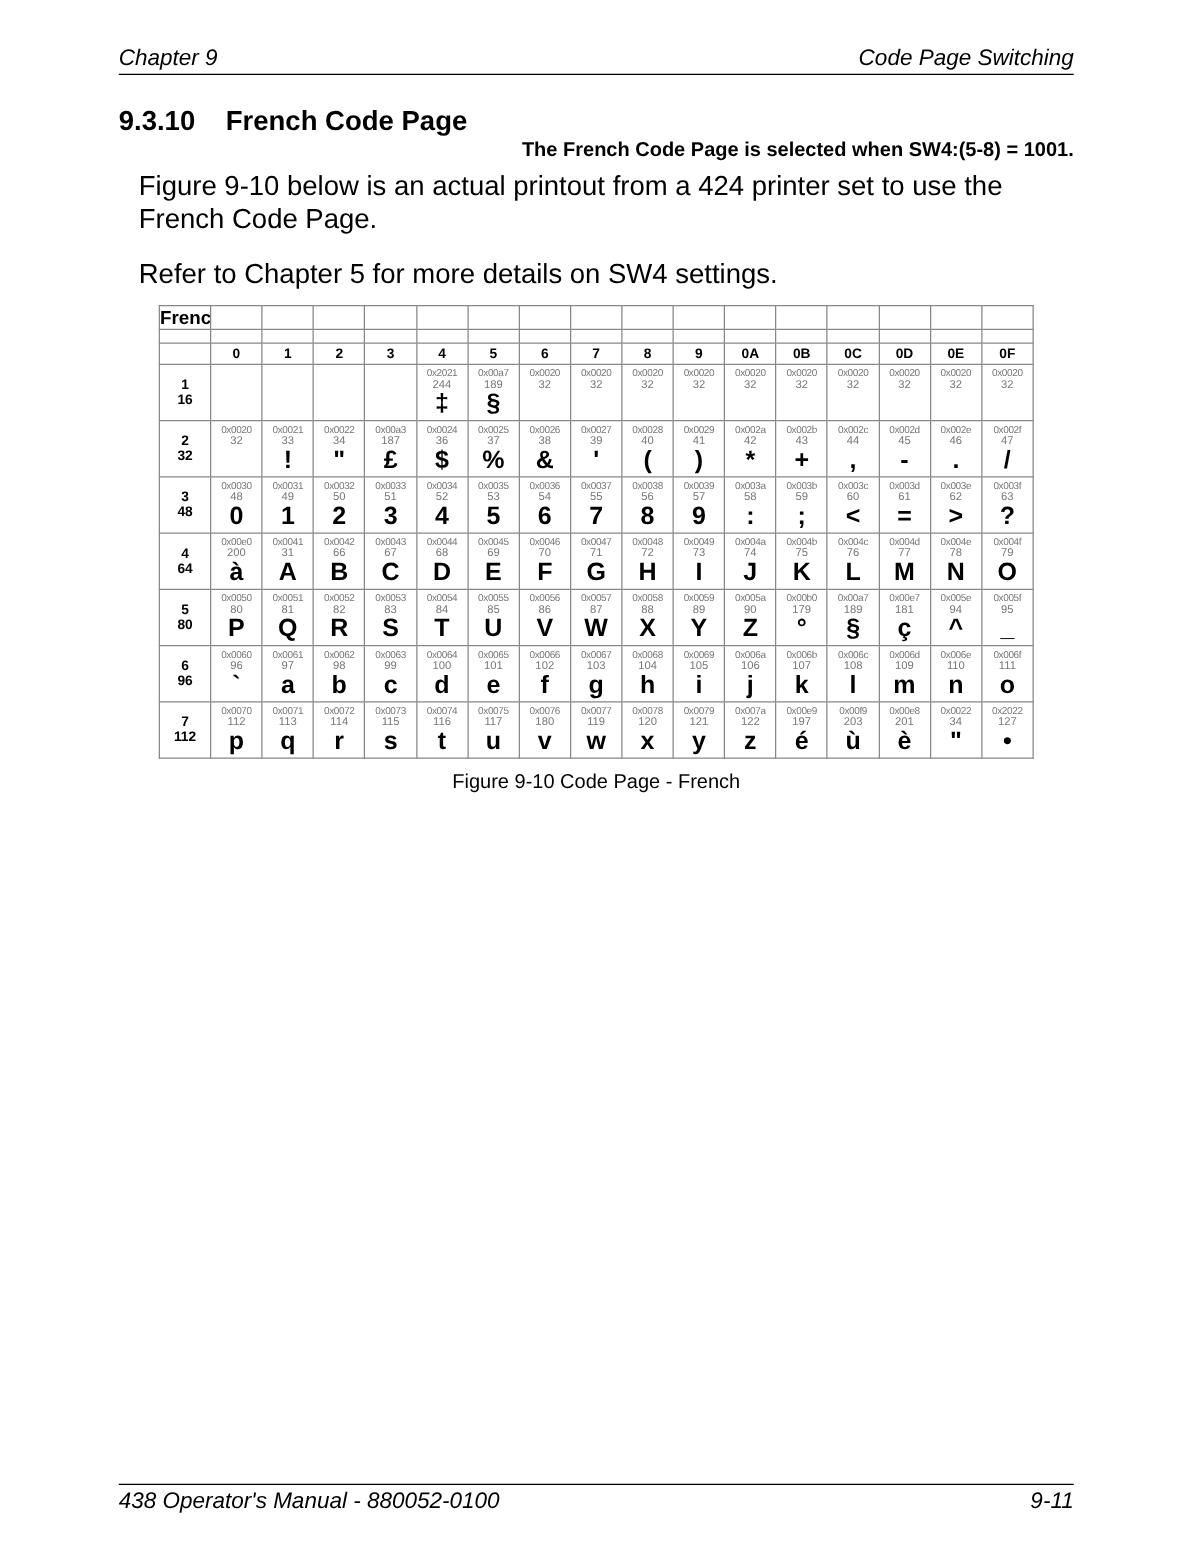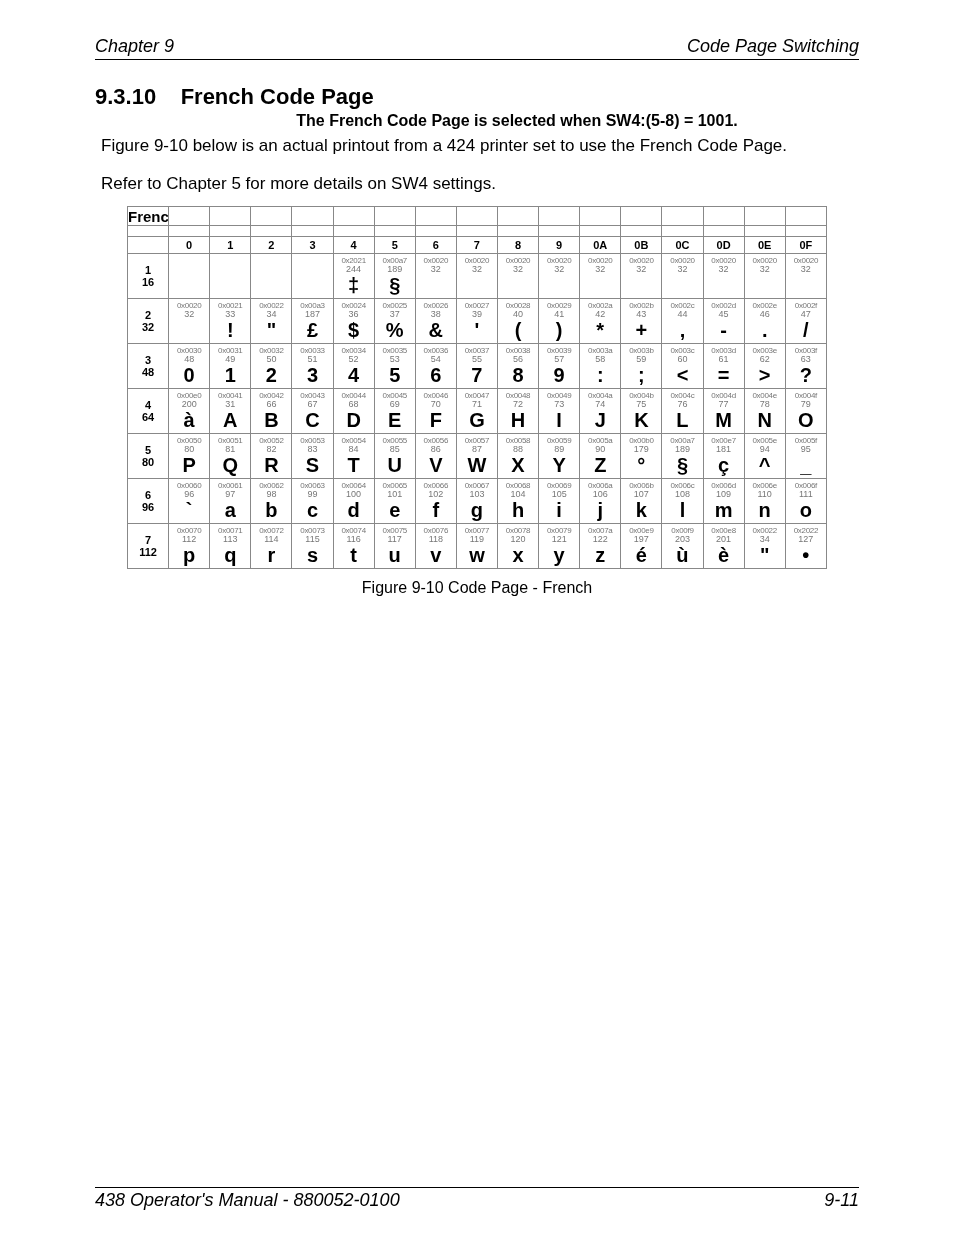--- a/index.html
+++ b/index.html
@@ -26,26 +26,26 @@
     margin-bottom: 24px;
   }
   .sec-title {
     font-weight: bold;
     font-size: 22px;
     margin: 0 0 2px 0;
   }
   .sec-sub {
     font-weight: bold;
     font-size: 16px;
-    text-align: center;
+    text-align: right;
     margin: 0 0 4px 80px;
   }
   .body-text {
-    font-size: 17px;
-    margin: 2px 6px;
+    font-size: 22px;
+    margin: 2px 16px;
   }
   .figure-wrap {
     margin: 10px auto 0 auto;
     width: 700px;
   }
   table.codepage {
     border-collapse: collapse;
     width: 100%;
     table-layout: fixed;
   }
@@ -724,21 +724,21 @@
               <span class="dec">116</span>
               <span class="glyph">t</span>
             </td>
             <td class="cell">
               <span class="hex">0x0075</span>
               <span class="dec">117</span>
               <span class="glyph">u</span>
             </td>
             <td class="cell">
               <span class="hex">0x0076</span>
-              <span class="dec">118</span>
+              <span class="dec">180</span>
               <span class="glyph">v</span>
             </td>
             <td class="cell">
               <span class="hex">0x0077</span>
               <span class="dec">119</span>
               <span class="glyph">w</span>
             </td>
             <td class="cell">
               <span class="hex">0x0078</span>
               <span class="dec">120</span>

